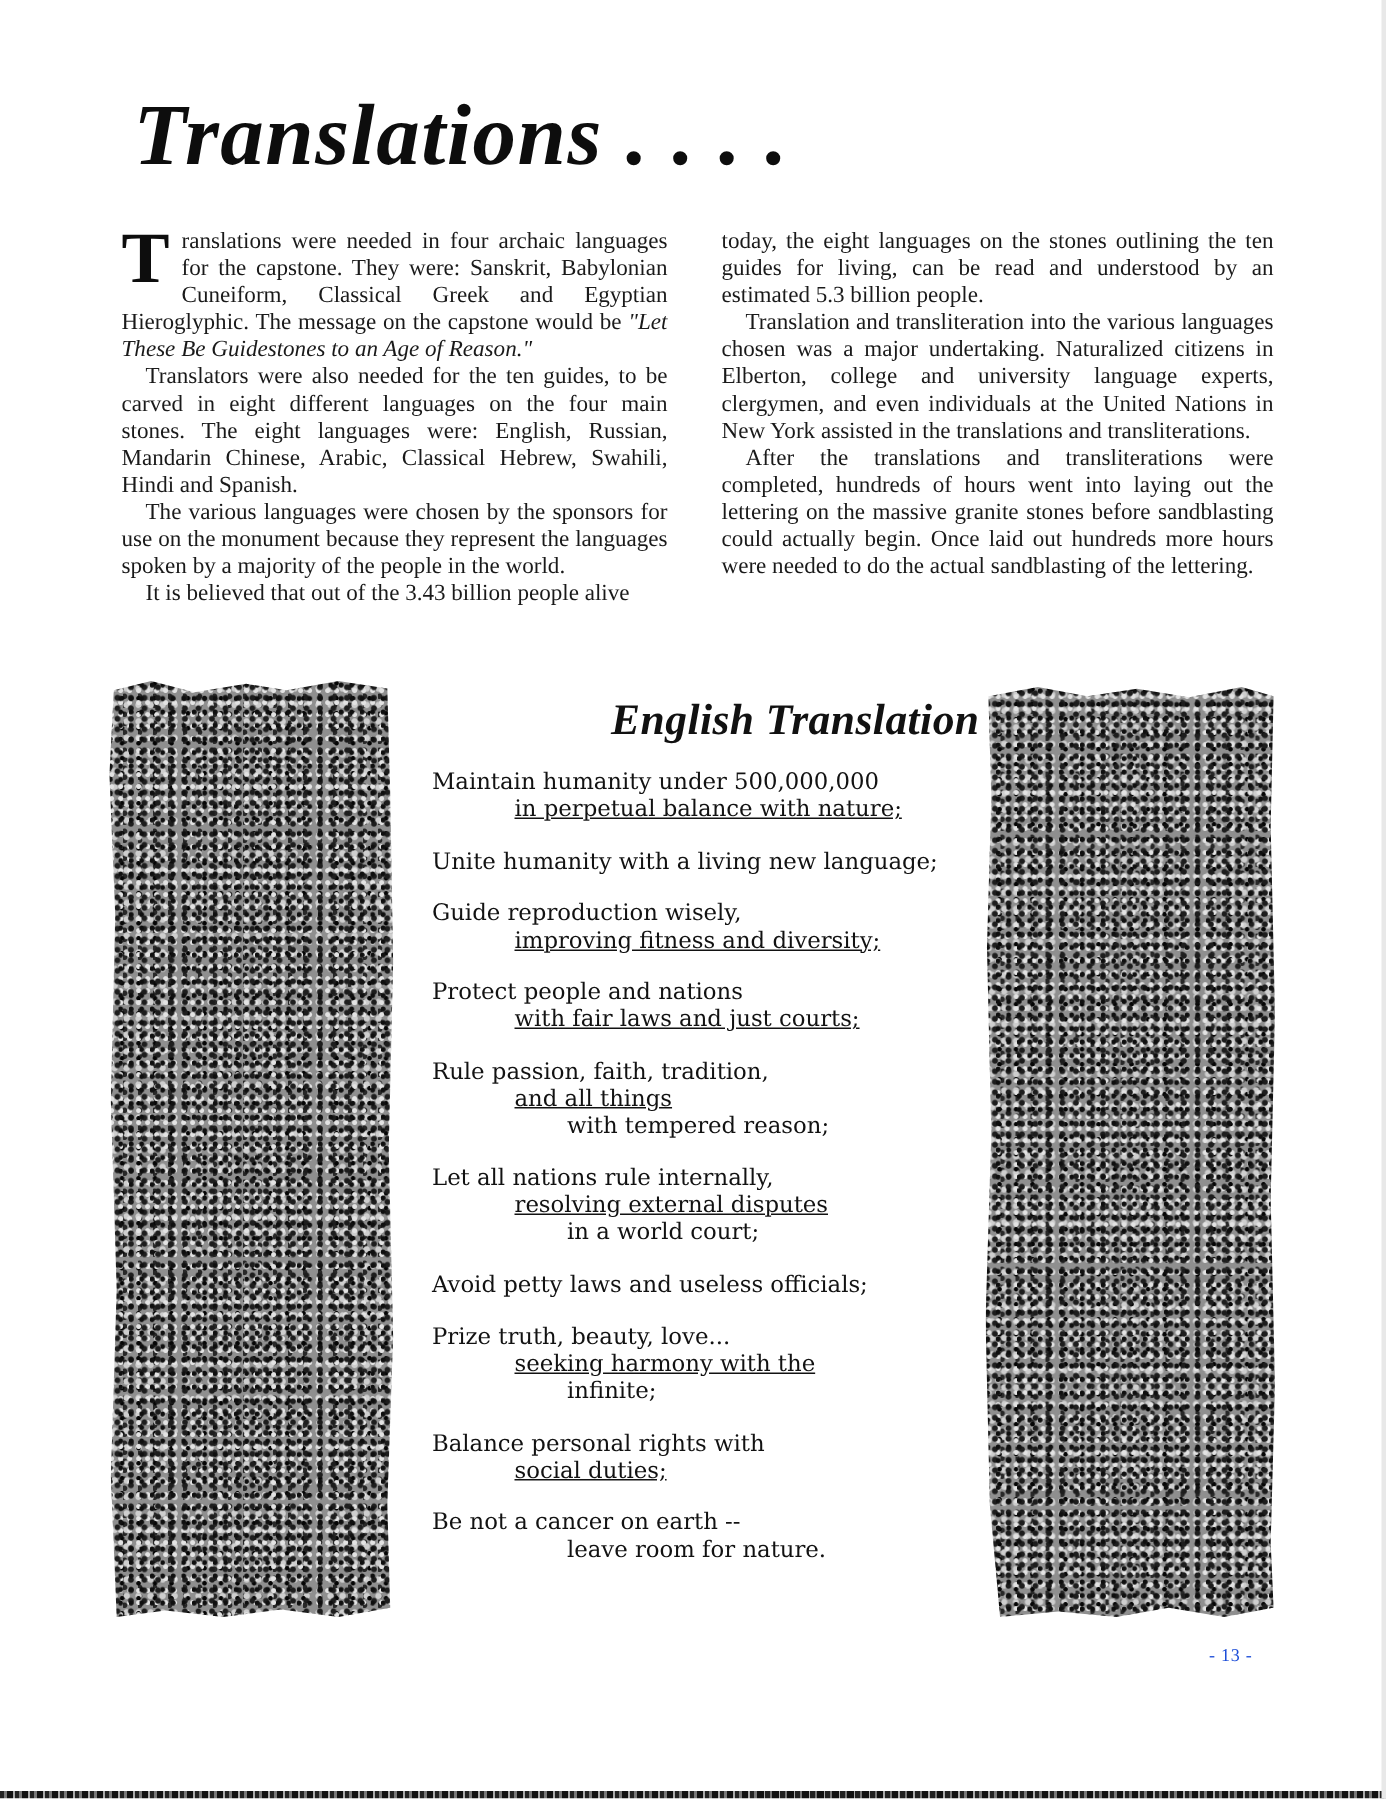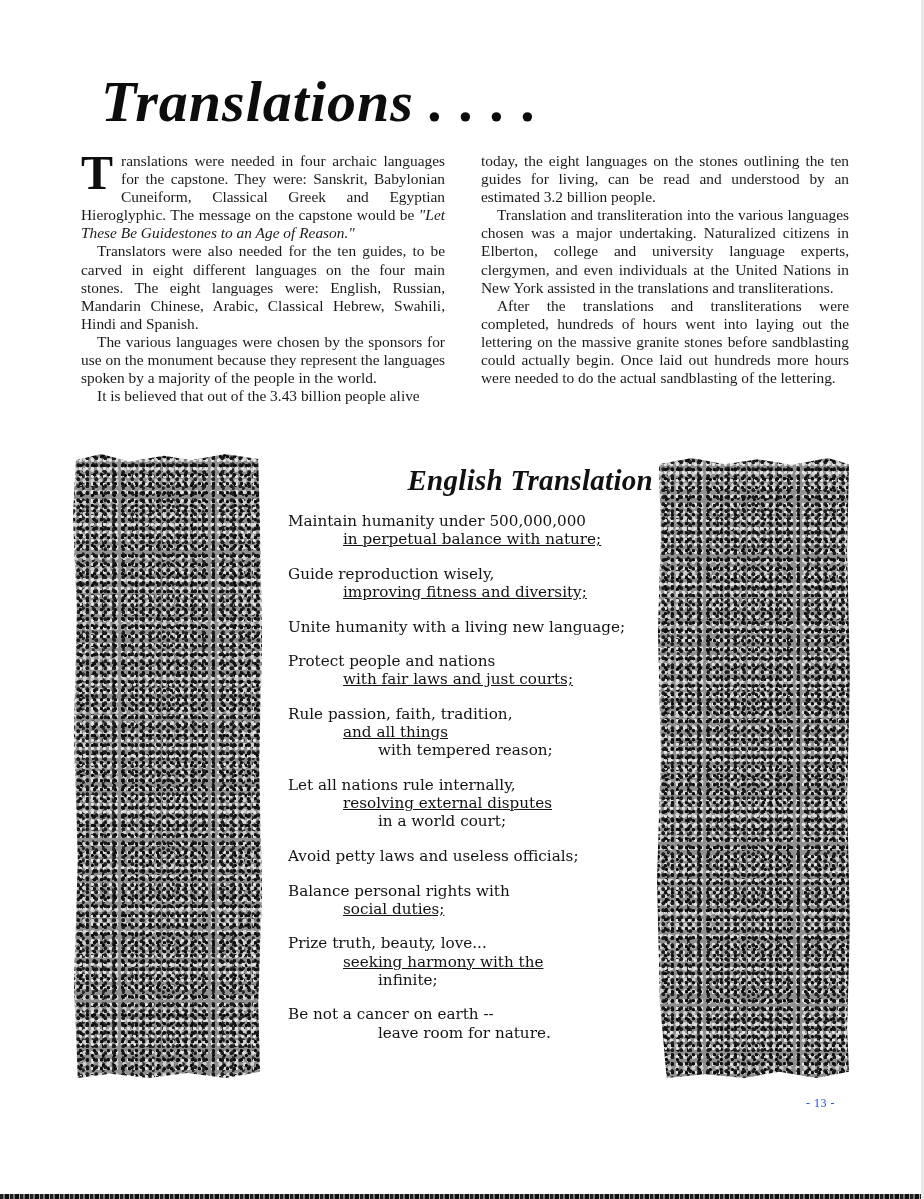--- a/index.html
+++ b/index.html
@@ -18,21 +18,21 @@
     .page-title {
       position: absolute;
       left: 85px;
       top: 52px;
       font-family: "Liberation Serif", "DejaVu Serif", serif;
       font-style: italic;
       font-weight: bold;
       font-size: 58px;
       letter-spacing: 1px;
       color: #0d0d0d;
-      margin: 16px;
+      margin: 4px;
       white-space: nowrap;
     }
     .col {
       position: absolute;
       top: 152px;
       font-family: "Liberation Serif", "DejaVu Serif", serif;
       font-size: 15.4px;
       line-height: 18.1px;
       text-align: justify;
       color: #1a1a1a;
@@ -146,69 +146,69 @@
 <h1 class="page-title">Translations . . . .</h1>
 
 <div class="col col-left">
   <p class="first"><span class="dropcap">T</span><span>ranslations were needed in four archaic languages for the capstone. They were: Sanskrit, Babylonian Cuneiform, Classical Greek and Egyptian Hieroglyphic. The message on the capstone would be </span><span class="em">"Let These Be Guidestones to an Age of Reason."</span></p>
   <p>Translators were also needed for the ten guides, to be carved in eight different languages on the four main stones. The eight languages were: English, Russian, Mandarin Chinese, Arabic, Classical Hebrew, Swahili, Hindi and Spanish.</p>
   <p>The various languages were chosen by the sponsors for use on the monument because they represent the languages spoken by a majority of the people in the world.</p>
   <p>It is believed that out of the 3.43 billion people alive</p>
 </div>
 
 <div class="col col-right">
-  <p class="first">today, the eight languages on the stones outlining the ten guides for living, can be read and understood by an estimated 3.2 billion people.</p>
+  <p class="first">today, the eight languages on the stones outlining the ten guides for living, can be read and understood by an estimated 5.3 billion people.</p>
   <p>Translation and transliteration into the various languages chosen was a major undertaking. Naturalized citizens in Elberton, college and university language experts, clergymen, and even individuals at the United Nations in New York assisted in the translations and transliterations.</p>
   <p>After the translations and transliterations were completed, hundreds of hours went into laying out the lettering on the massive granite stones before sandblasting could actually begin. Once laid out hundreds more hours were needed to do the actual sandblasting of the lettering.</p>
 </div>
 
 <div class="granite granite-left"></div>
 <div class="granite granite-right"></div>
 
 <h2 class="translation-heading">English Translation</h2>
 
 <div class="guides">
   <div class="guide">
     <span class="guide-line">Maintain humanity under 500,000,000</span>
     <span class="guide-line indent-1">in perpetual balance with nature;</span>
   </div>
   <div class="guide">
+    <span class="guide-line">Unite humanity with a living new language;</span>
+  </div>
+  <div class="guide">
     <span class="guide-line">Guide reproduction wisely,</span>
     <span class="guide-line indent-1">improving fitness and diversity;</span>
-  </div>
-  <div class="guide">
-    <span class="guide-line">Unite humanity with a living new language;</span>
   </div>
   <div class="guide">
     <span class="guide-line">Protect people and nations</span>
     <span class="guide-line indent-1">with fair laws and just courts;</span>
   </div>
   <div class="guide">
     <span class="guide-line">Rule passion, faith, tradition,</span>
     <span class="guide-line indent-1">and all things</span>
     <span class="guide-line indent-2">with tempered reason;</span>
   </div>
   <div class="guide">
     <span class="guide-line">Let all nations rule internally,</span>
     <span class="guide-line indent-1">resolving external disputes</span>
     <span class="guide-line indent-2">in a world court;</span>
   </div>
   <div class="guide">
     <span class="guide-line">Avoid petty laws and useless officials;</span>
   </div>
   <div class="guide">
-    <span class="guide-line">Balance personal rights with</span>
-    <span class="guide-line indent-1">social duties;</span>
-  </div>
-  <div class="guide">
     <span class="guide-line">Prize truth, beauty, love...</span>
     <span class="guide-line indent-1">seeking harmony with the</span>
     <span class="guide-line indent-2">infinite;</span>
   </div>
   <div class="guide">
+    <span class="guide-line">Balance personal rights with</span>
+    <span class="guide-line indent-1">social duties;</span>
+  </div>
+  <div class="guide">
     <span class="guide-line">Be not a cancer on earth --</span>
     <span class="guide-line indent-2">leave room for nature.</span>
   </div>
 </div>
 
 <div class="page-number">- 13 -</div>
 
 <div class="bottom-edge"></div>
 <div class="right-edge"></div>
 

